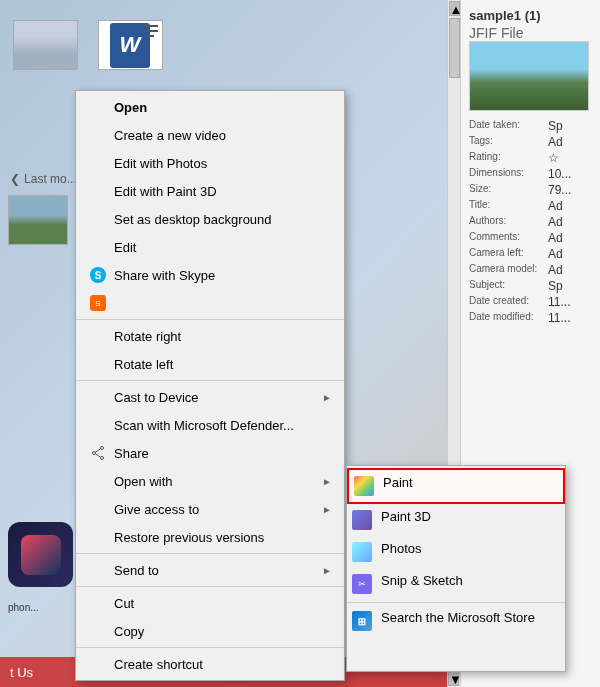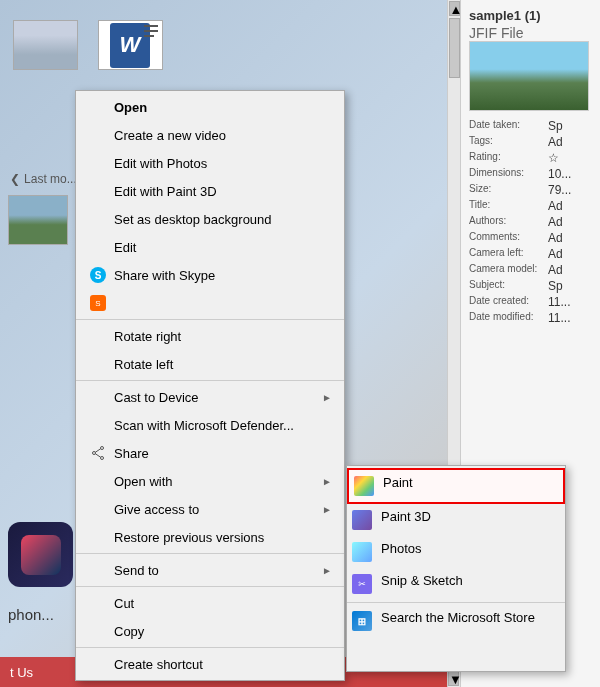--- a/index.html
+++ b/index.html
@@ -384,21 +384,21 @@
     <div class="thumb-row">
       <div class="thumb-item thumb-landscape1"></div>
       <div class="thumb-item" style="background: linear-gradient(180deg, #3a5a80 0%, #2a4a70 50%, #5a7a50 80%);"></div>
     </div>
     <div style="position:absolute;left:75px;top:30px;font-size:11px;color:#555;">p</div>
   </div>
 
   <div style="position:absolute;bottom:100px;left:8px;width:65px;height:65px;background:linear-gradient(135deg,#1a1a3e,#2a2a5e);border-radius:12px;display:flex;align-items:center;justify-content:center;">
     <div style="width:40px;height:40px;background:linear-gradient(135deg,#e94560,#0f3460);border-radius:8px;"></div>
   </div>
-  <div style="position:absolute;bottom:64px;left:8px;font-size:15px;color:#333;">phon...</div>
+  <div style="position:absolute;bottom:74px;left:8px;font-size:10px;color:#333;">phon...</div>
 
   <div style="position:absolute;bottom:105px;left:85px;width:55px;height:45px;">
     <div style="width:25px;height:8px;background:#d4a020;border-radius:4px 4px 0 0;"></div>
     <div style="width:55px;height:37px;background:#f0c040;border-radius:0 4px 4px 4px;"></div>
   </div>
 
   <div class="bottom-bar">
     <span>t Us</span>
   </div>
 

